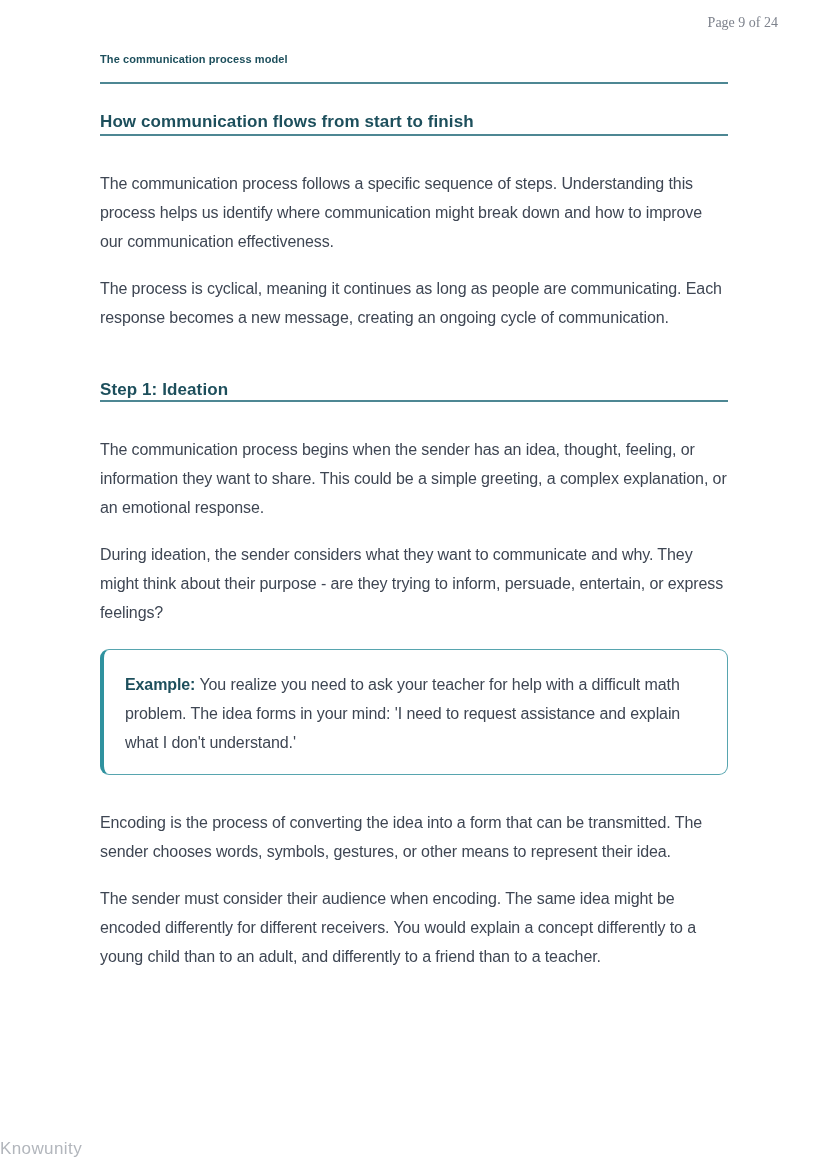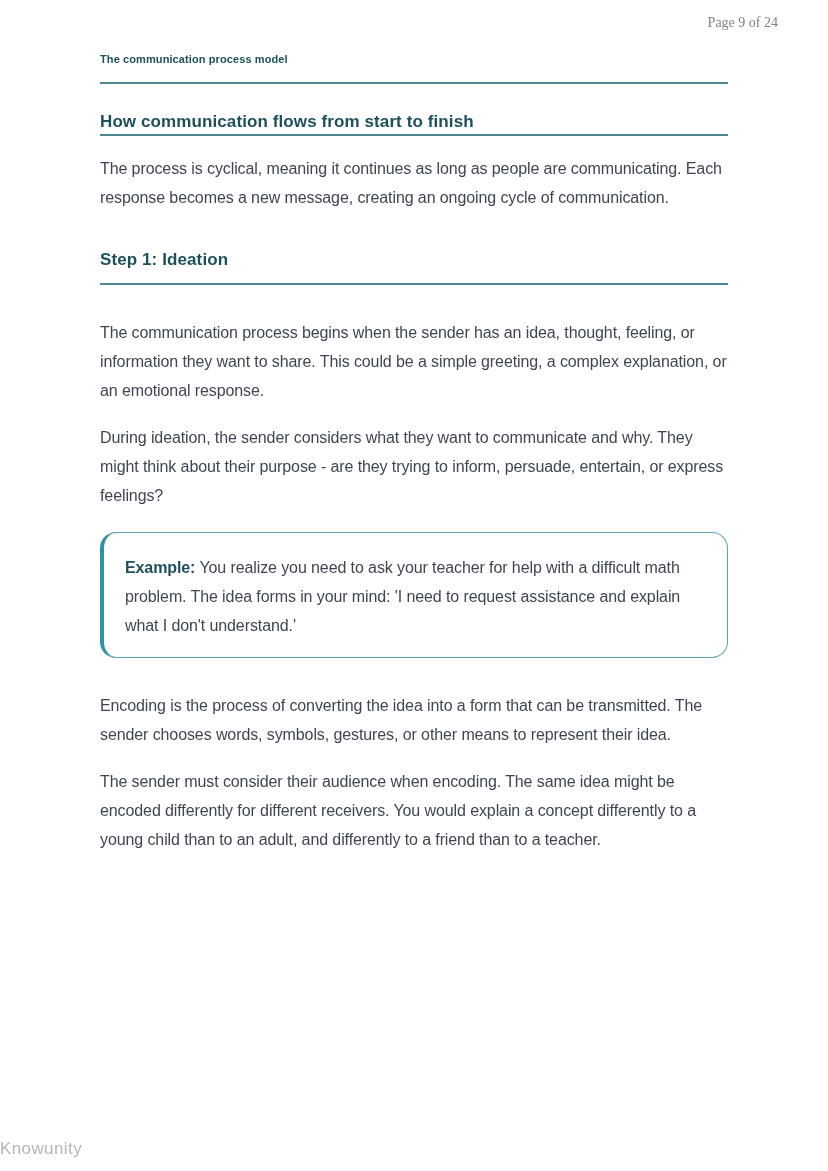--- a/index.html
+++ b/index.html
@@ -34,41 +34,40 @@
   .doc-subtitle {
     margin-top: 28px;
     font-size: 17px;
     font-weight: bold;
     color: var(--heading, #1d4f5c);
     padding-bottom: 2px;
     border-bottom: 2px solid var(--rule, #4d8793);
     letter-spacing: 0.1px;
   }
   .step-heading {
-    margin-top: 38px;
+    margin-top: 48px;
     font-size: 17px;
     font-weight: bold;
     color: var(--heading, #1d4f5c);
-    padding-bottom: 13px;
     border-bottom: 2px solid var(--rule, #4d8793);
     letter-spacing: 0.1px;
   }
   p.body-par {
     font-size: 16px;
     line-height: 29px;
     color: var(--body, #3e4653);
     margin-top: 18px;
     letter-spacing: -0.1px;
   }
   p.body-par.after-rule { margin-top: 33px; }
   .example-box {
     margin-top: 22px;
     border: 1.5px solid var(--box_border, #57a5af);
     border-left: 4px solid var(--box_accent, #2f929f);
-    border-radius: 16px;
+    border-radius: 9px;
     padding: 20px 22px 17px 21px;
   }
   .example-box .body-par { margin-top: 0; }
   .example-label {
     font-weight: bold;
     color: var(--heading, #1d4f5c);
   }
   .footer-brand {
     position: absolute;
     bottom: 12px;
@@ -82,20 +81,21 @@
 <body>
 
 <div class="page-indicator">Page 9 of 24</div>
 
 <div class="content">
 
   <h1 class="doc-title">The communication process model</h1>
 
   <h2 class="doc-subtitle">How communication flows from start to finish</h2>
 
+  <p class="body-par after-rule">The communication process follows a specific sequence of steps. Understanding this process helps us identify where communication might break down and how to improve our communication effectiveness.</p>
 
   <p class="body-par">The process is cyclical, meaning it continues as long as people are communicating. Each response becomes a new message, creating an ongoing cycle of communication.</p>
 
   <h3 class="step-heading">Step 1: Ideation</h3>
 
   <p class="body-par after-rule">The communication process begins when the sender has an idea, thought, feeling, or information they want to share. This could be a simple greeting, a complex explanation, or an emotional response.</p>
 
   <p class="body-par">During ideation, the sender considers what they want to communicate and why. They might think about their purpose - are they trying to inform, persuade, entertain, or express feelings?</p>
 
   <div class="example-box">

